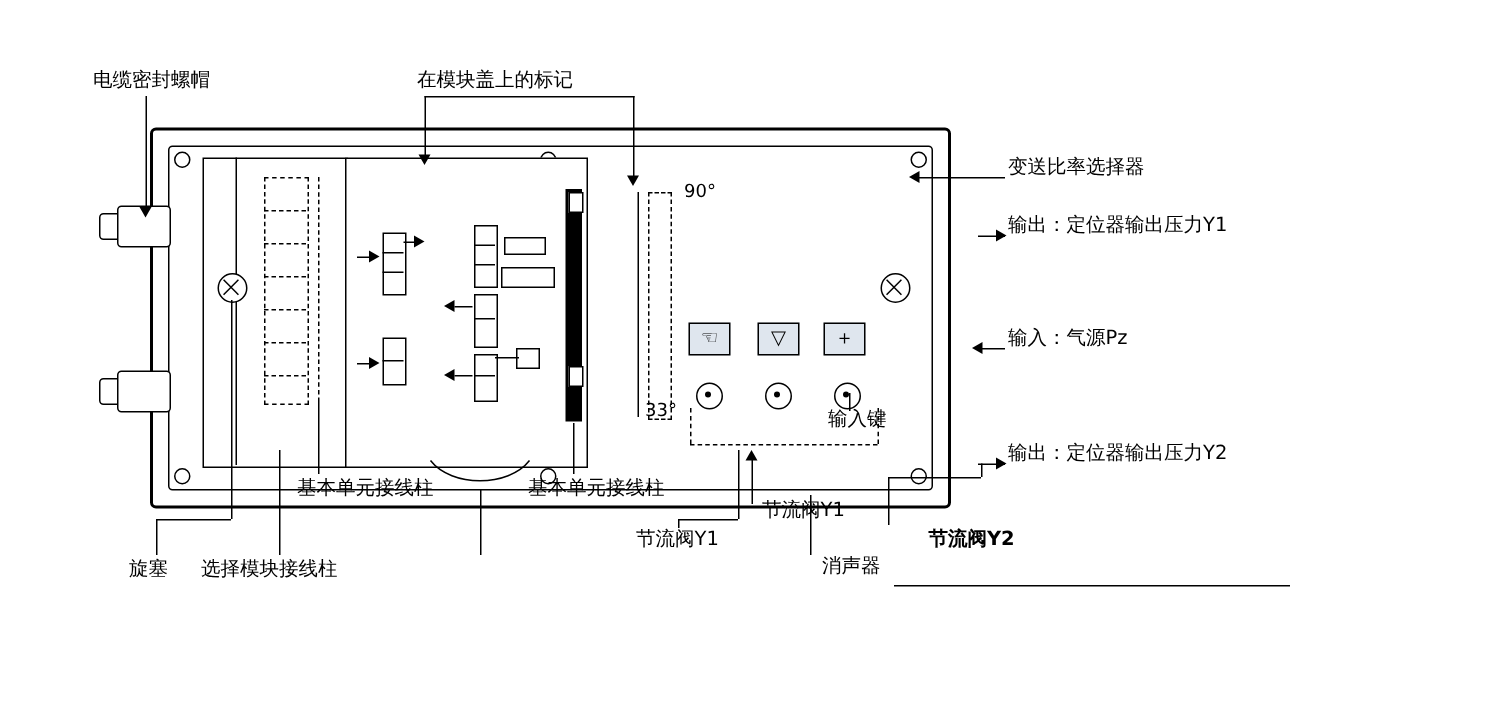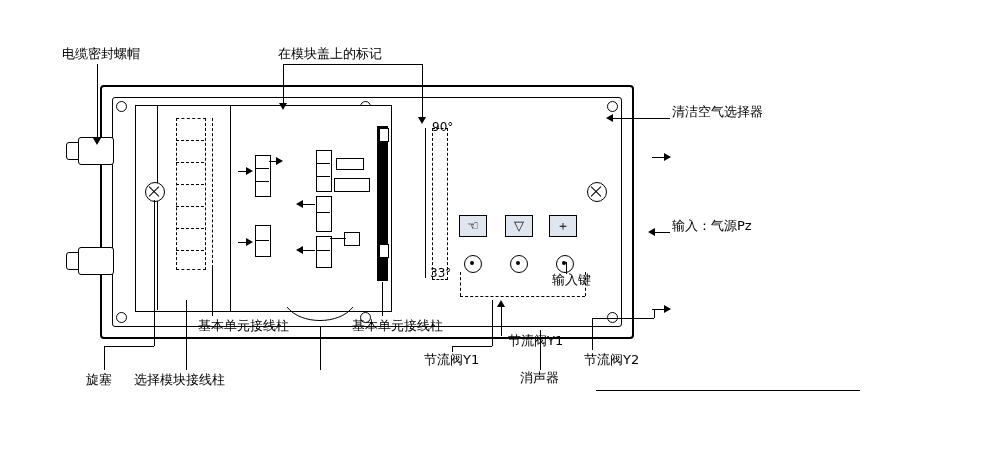--- a/index.html
+++ b/index.html
@@ -123,21 +123,21 @@
   <div class="blk" style="left:377px;top:126px;width:11px;height:155px;"></div>
   <div class="box" style="left:379px;top:128px;width:8px;height:12px;background:#fff;"></div>
   <div class="box" style="left:379px;top:244px;width:8px;height:12px;background:#fff;"></div>
 
   <svg style="position:absolute;left:285px;top:305px;width:70px;height:22px;">
     <path d="M2,2 C16,20 54,20 68,2" fill="none" stroke="#000" stroke-width="1"></path>
   </svg>
 
   <div class="dashbox" style="left:432px;top:128px;width:14px;height:150px;"></div>
   <div class="v" style="left:425px;top:128px;height:150px;"></div>
-  <div class="lbl sm" style="left:432px;top:120px;text-align:center;">90°</div>
+  <div class="lbl sm" style="left:456px;top:120px;text-align:center;">90°</div>
   <div class="lbl sm" style="left:430px;top:266px;">33°</div>
 
 
   <div class="port" style="left:587px;top:182px;"></div>
 
   <div class="keyicon" style="left:459px;top:215px;">
     <span>☜</span>
   </div>
   <div class="keyicon" style="left:505px;top:215px;">
     <span>▽</span>
@@ -158,32 +158,34 @@
   <div class="v" style="left:97px;top:64px;height:76px;"></div>
   <div class="arrow-d" style="left:93px;top:138px;"></div>
 
   <div class="lbl" style="left:278px;top:46px;">在模块盖上的标记</div>
   <div class="h" style="left:283px;top:64px;width:140px;"></div>
   <div class="v" style="left:283px;top:64px;height:42px;"></div>
   <div class="v" style="left:422px;top:64px;height:56px;"></div>
   <div class="arrow-d" style="left:279px;top:103px;"></div>
   <div class="arrow-d" style="left:418px;top:117px;"></div>
 
-  <div class="lbl" style="left:672px;top:104px;">清洁空气选择器</div>
+  <div class="lbl" style="left:672px;top:104px;">变送比率选择器</div>
   <div class="h" style="left:612px;top:118px;width:58px;"></div>
   <div class="arrow-l" style="left:606px;top:114px;"></div>
 
+  <div class="lbl" style="left:672px;top:143px;">输出：定位器输出压力Y1</div>
   <div class="h" style="left:652px;top:157px;width:18px;"></div>
   <div class="arrow-r" style="left:664px;top:153px;"></div>
   <div class="v" style="left:652px;top:157px;height:0;"></div>
 
   <div class="lbl" style="left:672px;top:218px;">输入：气源Pz</div>
   <div class="h" style="left:652px;top:232px;width:18px;"></div>
   <div class="arrow-l" style="left:648px;top:228px;"></div>
 
+  <div class="lbl" style="left:672px;top:295px;">输出：定位器输出压力Y2</div>
   <div class="h" style="left:652px;top:309px;width:18px;"></div>
   <div class="arrow-r" style="left:664px;top:305px;"></div>
 
   <div class="lbl" style="left:552px;top:272px;">输入键</div>
   <div class="v" style="left:566px;top:262px;height:12px;"></div>
 
   <div class="lbl" style="left:198px;top:318px;">基本单元接线柱</div>
   <div class="v" style="left:212px;top:268px;height:48px;"></div>
 
   <div class="lbl" style="left:352px;top:318px;">基本单元接线柱</div>
@@ -201,25 +203,25 @@
 
   <div class="lbl" style="left:424px;top:352px;">节流阀Y1</div>
   <div class="h" style="left:452px;top:346px;width:40px;"></div>
   <div class="v" style="left:452px;top:346px;height:6px;"></div>
   <div class="v" style="left:492px;top:300px;height:46px;"></div>
 
   <div class="lbl" style="left:508px;top:333px;">节流阀Y1</div>
   <div class="v" style="left:501px;top:306px;height:30px;"></div>
   <div class="arrow-u" style="left:497px;top:300px;"></div>
 
-  <div class="lbl" style="left:520px;top:370px;text-align:center;">消声器</div>
+  <div class="lbl" style="left:548px;top:370px;text-align:center;">消声器</div>
   <div class="v" style="left:540px;top:348px;height:22px;"></div>
   <div class="h" style="left:540px;top:348px;width:0;"></div>
   <div class="v" style="left:540px;top:330px;height:18px;"></div>
 
-  <div class="lbl" style="left:584px;top:352px;">节流阀Y2</div>
+  <div class="lbl" style="left:619px;top:352px;font-weight:bold;">节流阀Y2</div>
   <div class="v" style="left:592px;top:318px;height:32px;"></div>
   <div class="h" style="left:592px;top:318px;width:62px;"></div>
   <div class="v" style="left:654px;top:309px;height:9px;"></div>
 
   <div class="h" style="left:596px;top:390px;width:264px;"></div>
 
 </div>
 
 </body></html>

